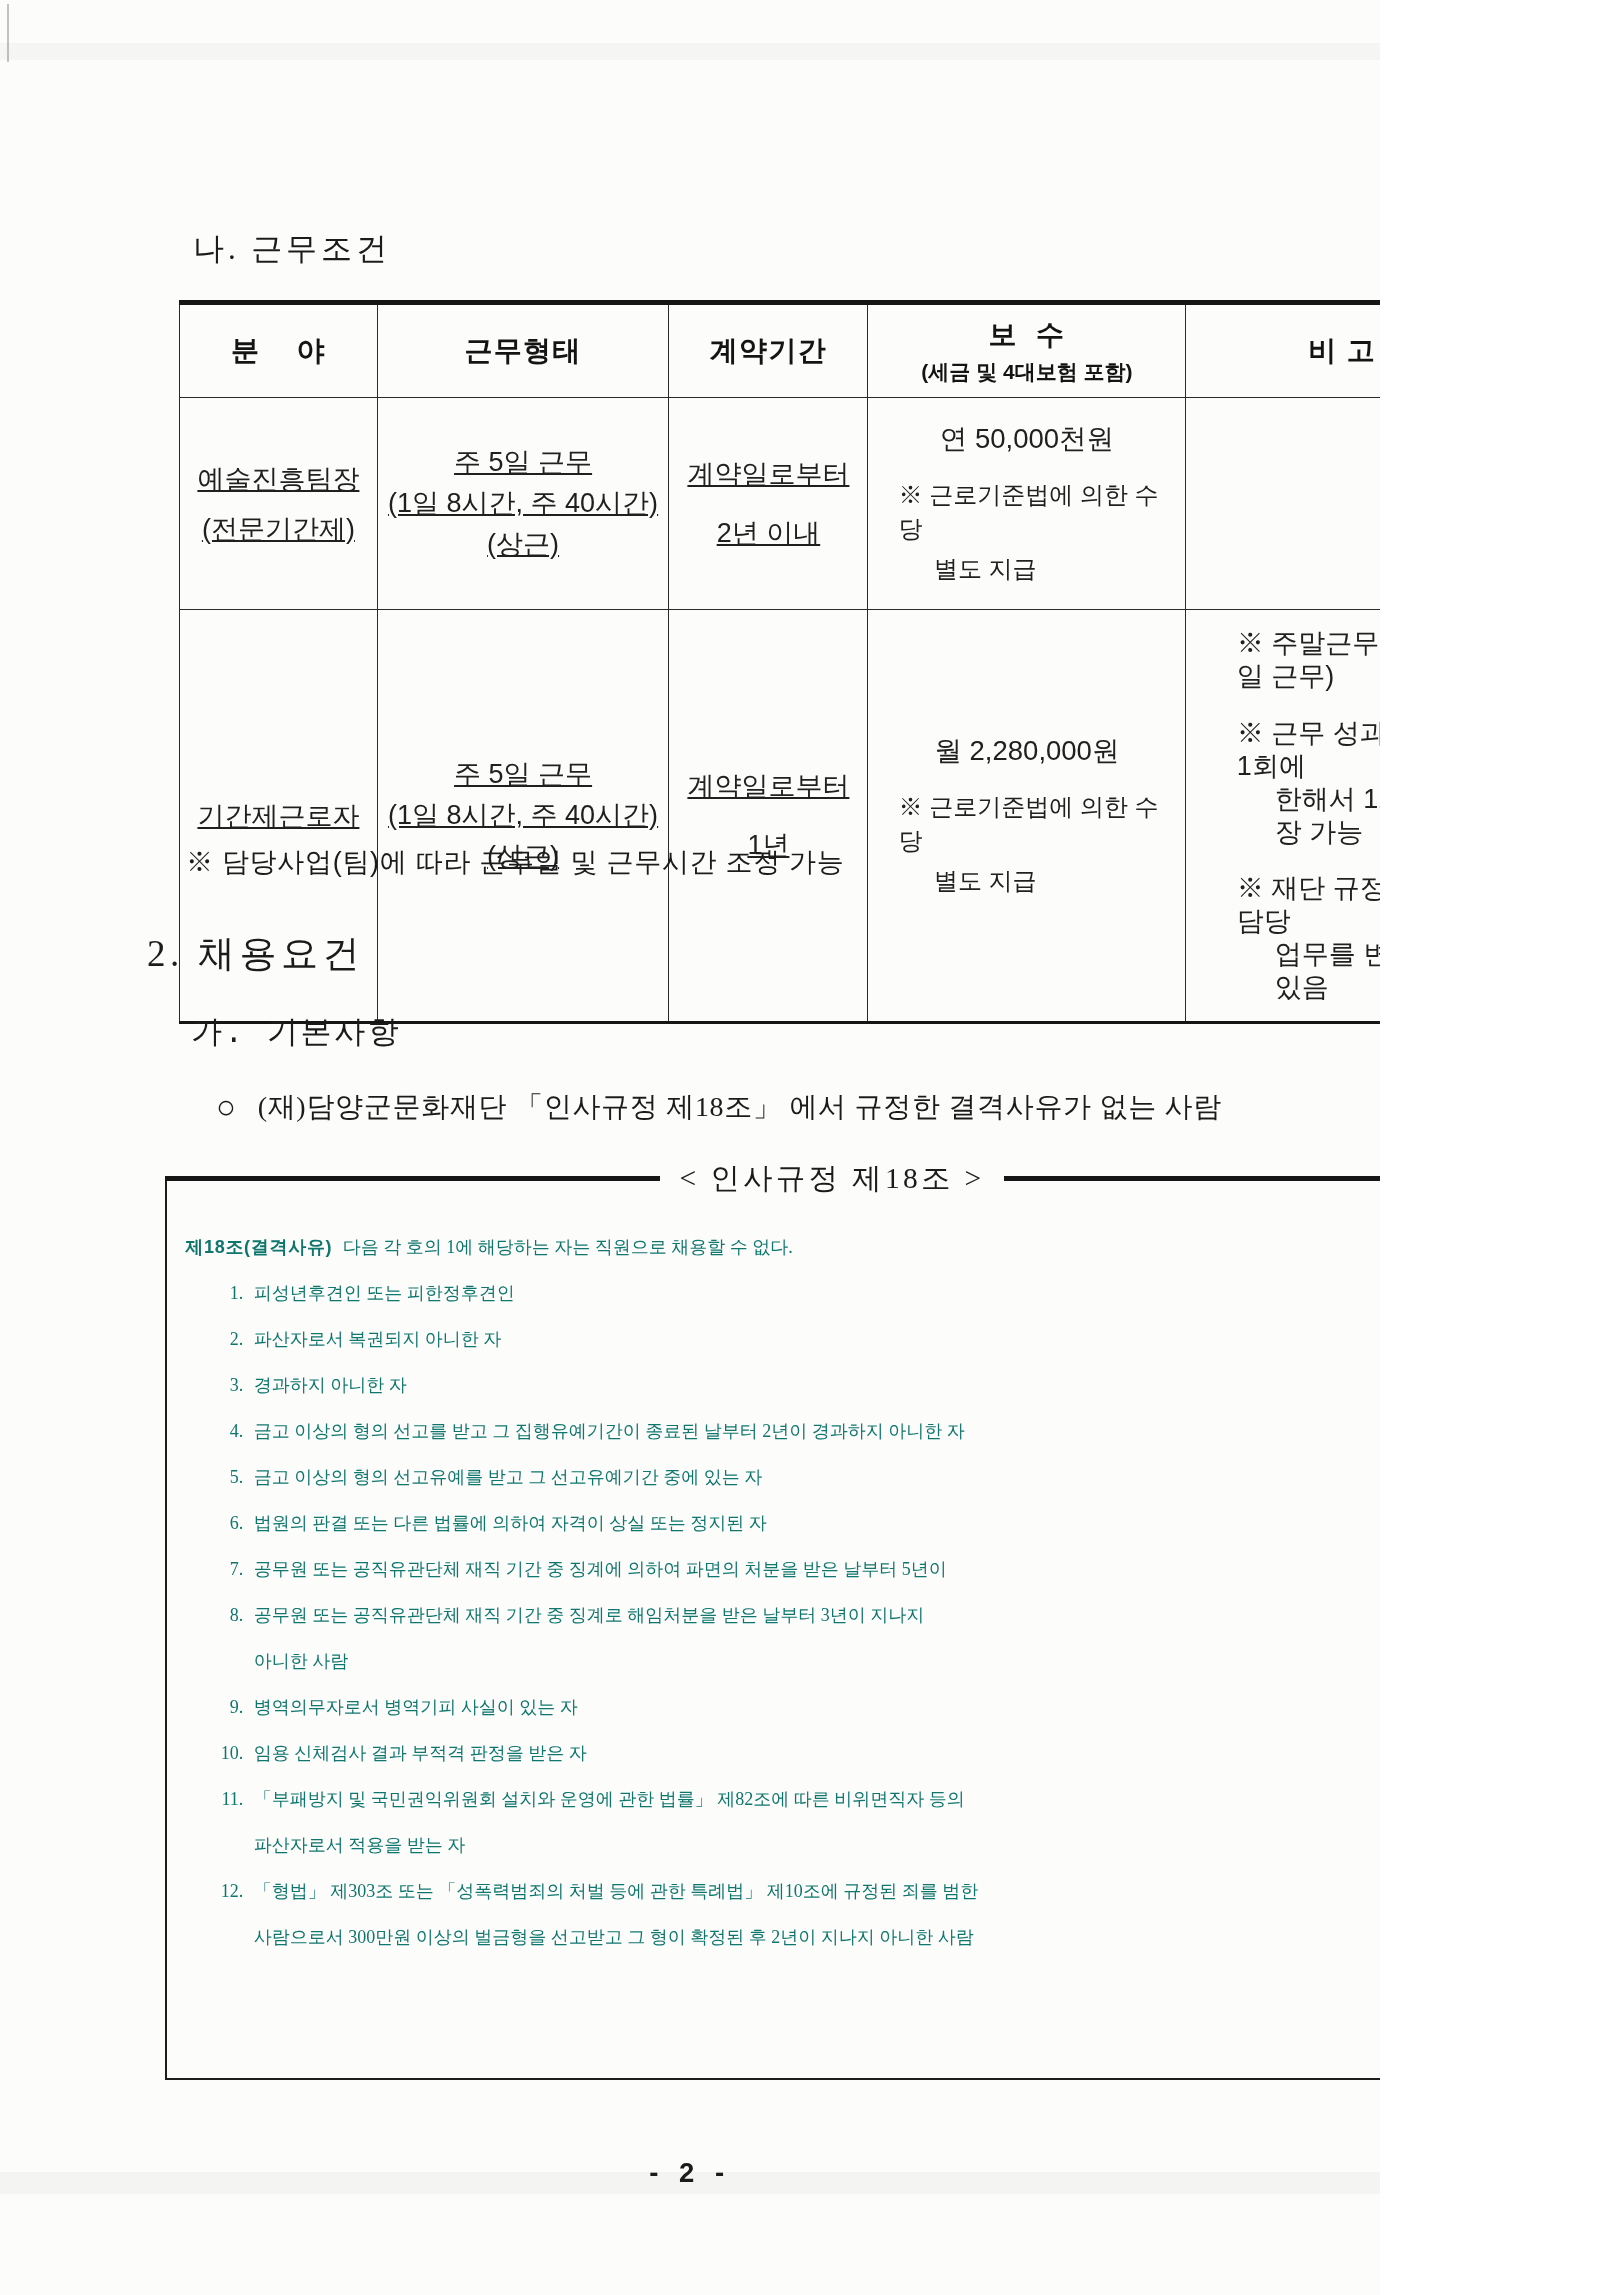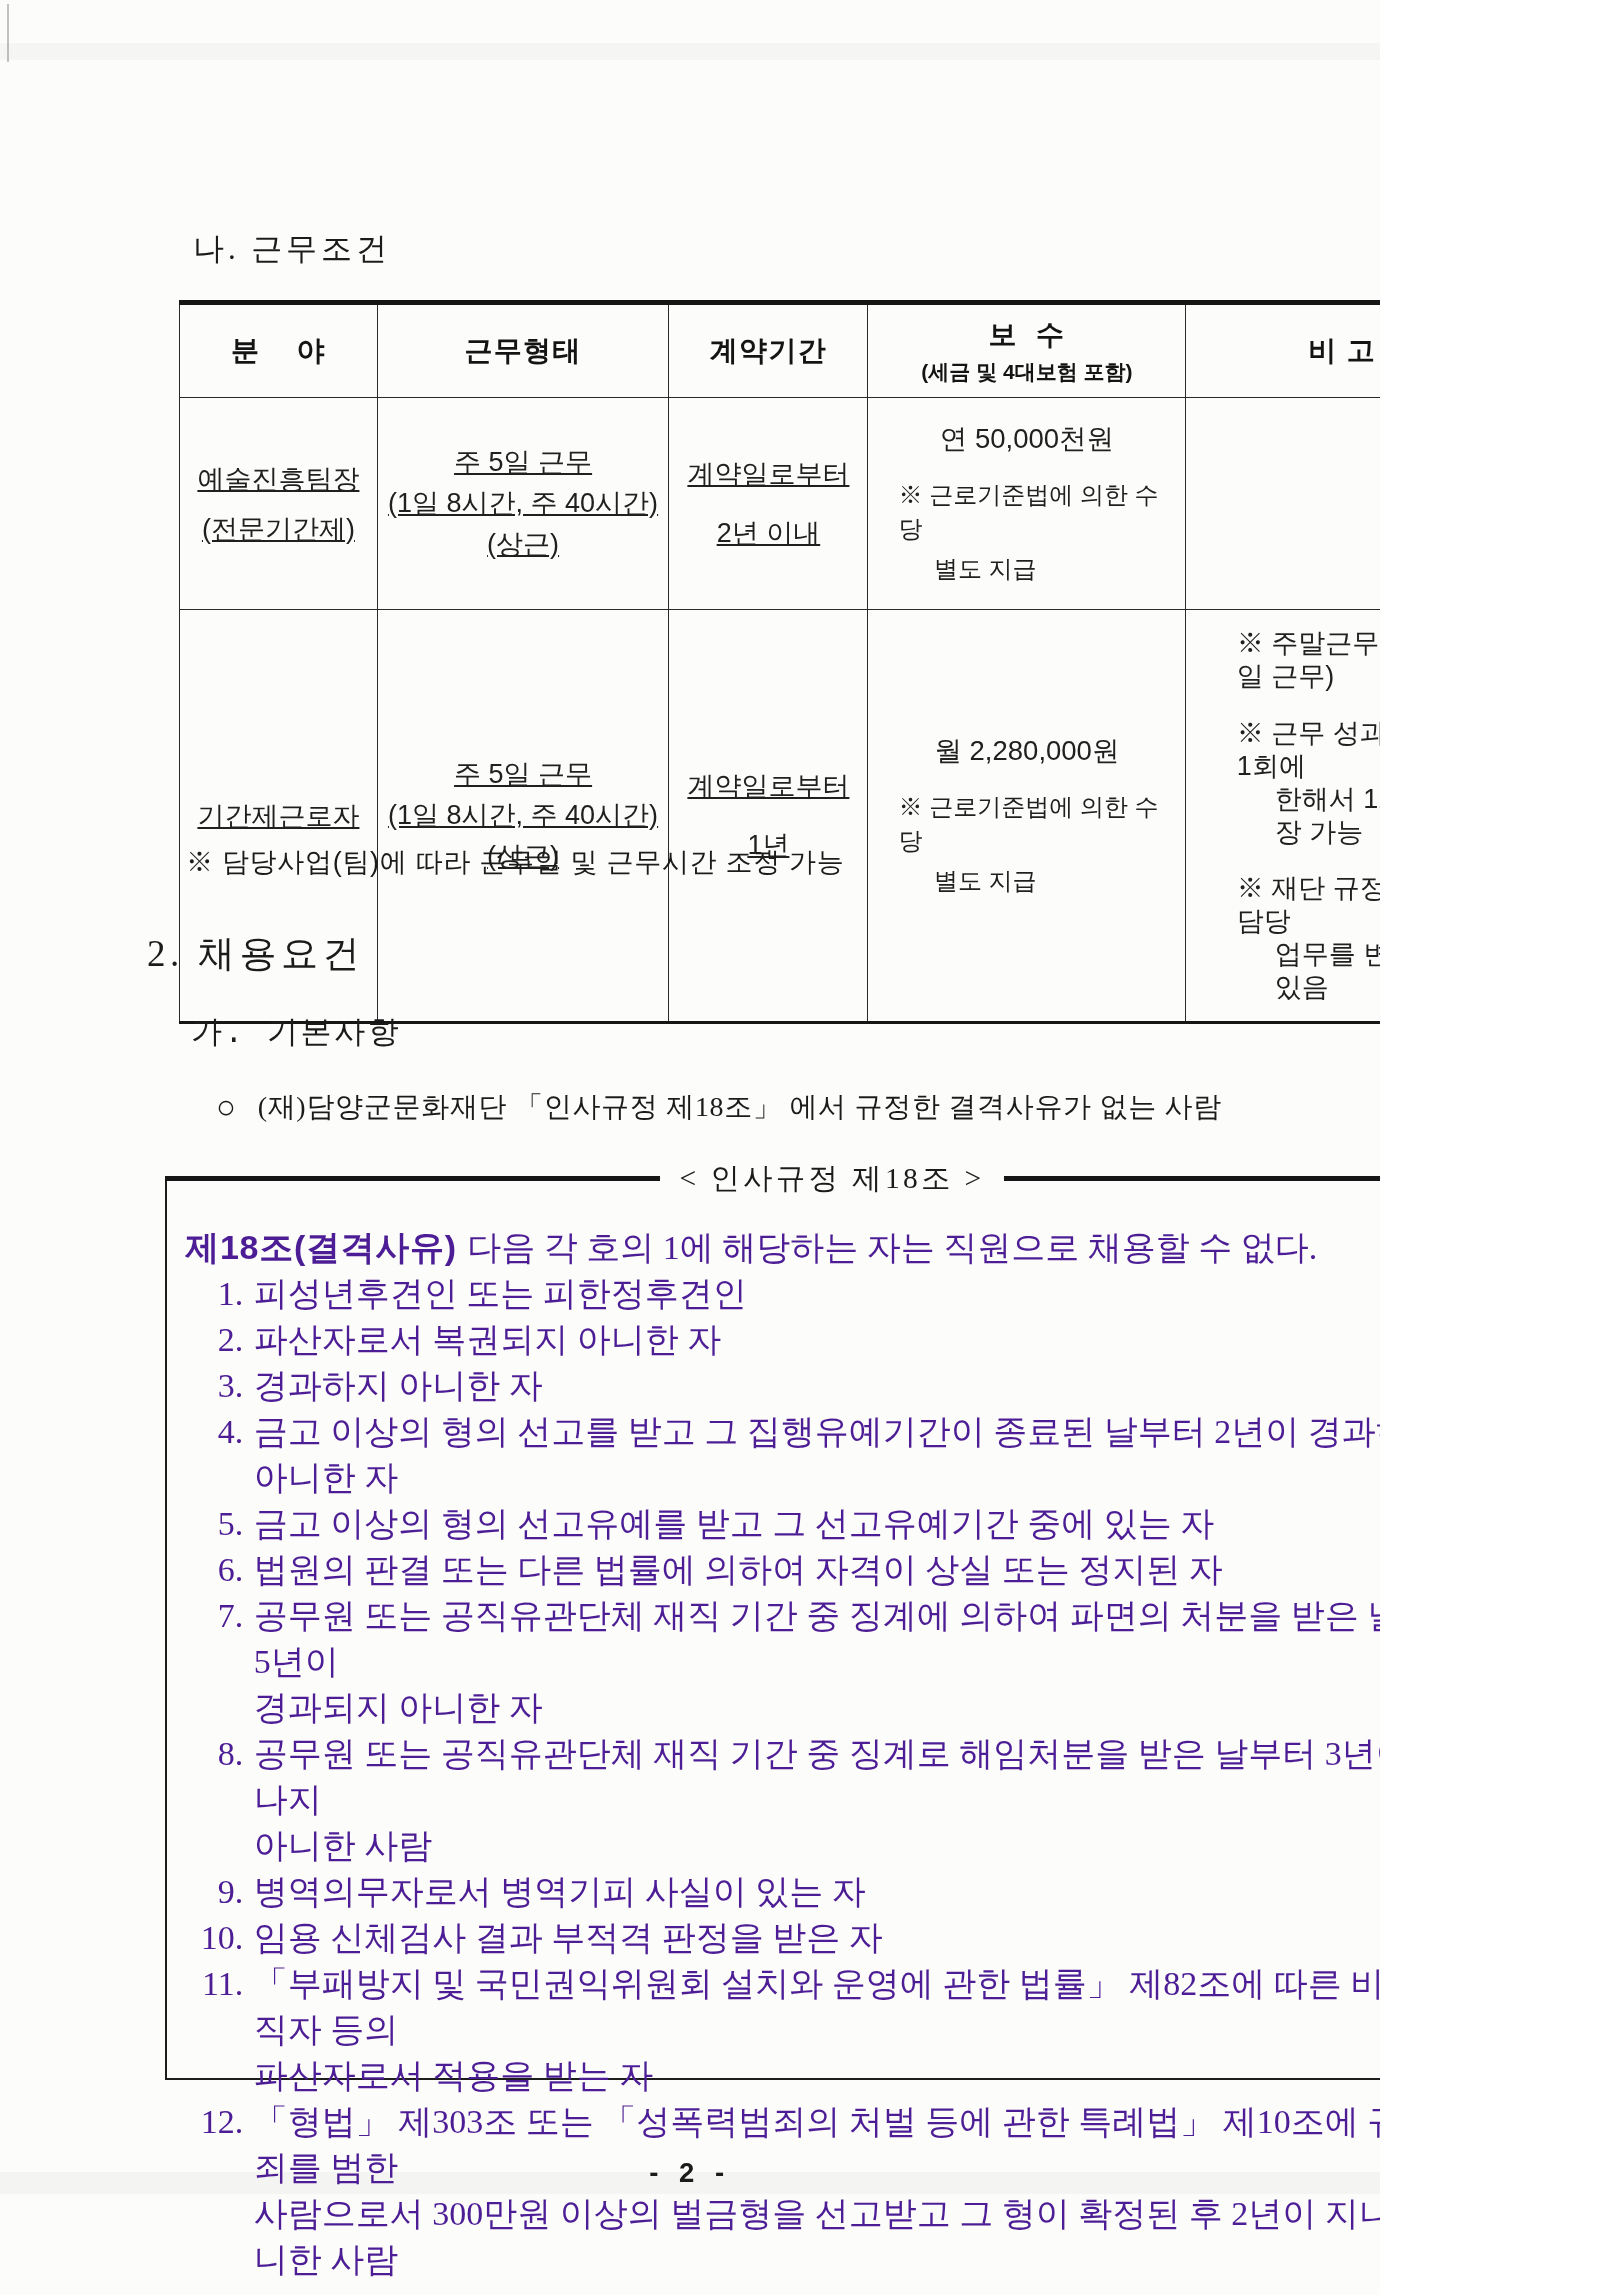--- a/index.html
+++ b/index.html
@@ -46,21 +46,21 @@
 
   .footnote{position:absolute;left:186px;top:844px;font-family:"Liberation Sans", sans-serif;
             font-size:27px;font-weight:500;letter-spacing:0.7px;}
 
   
   .rule-box{position:absolute;left:165px;top:1178px;width:1334px;height:902px;box-sizing:border-box;
             border:2px solid #1d1d1d;border-top:none;}
   .box-header{position:absolute;left:-2px;right:-2px;top:-20px;height:41px;display:flex;align-items:center;}
   .rule-line{flex:1;height:5.2px;background:#161616;}
   .box-title{font-size:29.5px;letter-spacing:3.3px;margin:0 19.6px;white-space:pre;}
-  .box-content{padding:46px 23.6px 0 18.3px;font-size:34px;color:#4c1d95;}
+  .box-content{padding:46px 23.6px 0 18.3px;font-size:18px;color:#0f766e;}
   .intro{line-height:46px;}
   .intro-lead{font-family:"Liberation Sans", sans-serif;font-weight:700;letter-spacing:0.7px;margin-right:10.5px;}
   .rb-item{display:flex;}
   .rb-num{flex:0 0 auto;width:58px;text-align:right;padding-right:10.5px;line-height:46px;}
   .rb-lines{flex:1;}
   .rb-line{line-height:46px;}
 
   .page-number{position:absolute;left:0;right:0;top:2157px;text-align:center;
                font-family:"Liberation Sans", sans-serif;font-size:27.5px;font-weight:700;letter-spacing:6.5px;}
 </style>
@@ -210,21 +210,20 @@
           <div class="rb-item">
             <div class="rb-num">6.</div>
             <div class="rb-lines">
               <div class="rb-line">법원의 판결 또는 다른 법률에 의하여 자격이 상실 또는 정지된 자</div>
             </div>
           </div>
           <div class="rb-item">
             <div class="rb-num">7.</div>
             <div class="rb-lines">
               <div class="rb-line">공무원 또는 공직유관단체 재직 기간 중 징계에 의하여 파면의 처분을 받은 날부터 5년이</div>
-              <div class="rb-line">경과되지 아니한 자</div>
             </div>
           </div>
           <div class="rb-item">
             <div class="rb-num">8.</div>
             <div class="rb-lines">
               <div class="rb-line">공무원 또는 공직유관단체 재직 기간 중 징계로 해임처분을 받은 날부터 3년이 지나지</div>
               <div class="rb-line">아니한 사람</div>
             </div>
           </div>
           <div class="rb-item">

